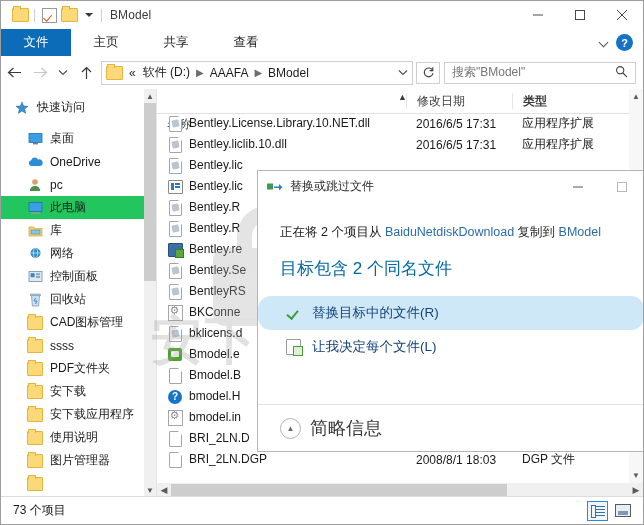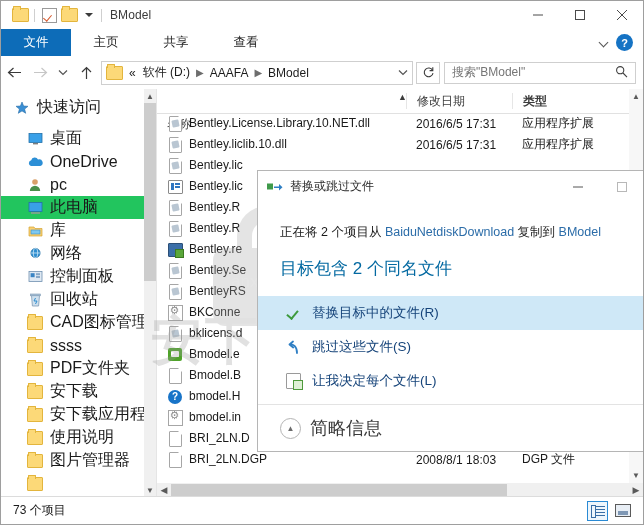--- a/index.html
+++ b/index.html
@@ -147,21 +147,21 @@
   .content {
     position: absolute; top: 88px; left: 0; right: 0; bottom: 27px;
     display: flex;
   }
   .sidebar {
     width: 155px; background: #ffffff; position: relative;
     overflow: hidden; border-right: 1px solid #e5e5e5;
   }
   .nav-item {
     height: 23px; display: flex; align-items: center;
-    font-size: 16px; color: #1a1a1a; padding-left: 13px; gap: 7px;
+    font-size: 12px; color: #1a1a1a; padding-left: 13px; gap: 7px;
     white-space: nowrap;
   }
   .nav-item.indent { padding-left: 26px; }
   .nav-item.selected { background: #22c55e; }
   .nav-ico { width: 16px; height: 16px; display: inline-flex; align-items: center; justify-content: center; flex: 0 0 16px; }
   .sb-scroll {
     position: absolute; right: 0; top: 0; bottom: 0; width: 12px;
     background: #f0f0f0;
   }
   .sb-thumb {
@@ -363,21 +363,21 @@
   .dlg-line1 .hl { color: #2b6ca8; }
   .dlg-line2 {
     font-size: 17px; color: #0369a1; margin-top: 16px; white-space: nowrap;
   }
   .dlg-options { margin-top: 16px; }
   .dlg-opt {
     height: 34px; display: flex; align-items: center; gap: 10px;
     font-size: 13.5px; color: #16447a; padding-left: 27px;
     margin-left: -22px; padding-right: 10px;
   }
-  .dlg-opt.hover { background: #cfe8f7; }
+  .dlg-opt.hover { background: #cfe8f7; border-radius: 13px; }
   .opt-ico { width: 17px; height: 17px; flex: 0 0 17px; display: flex; align-items: center; justify-content: center; }
   .ico-check {
     width: 14px; height: 14px; position: relative;
   }
   .ico-check:after {
     content: ""; position: absolute; left: 2px; top: 2px;
     width: 5px; height: 9px; border: solid #3d9a3d;
     border-width: 0 2.2px 2.2px 0; transform: rotate(40deg);
   }
   .ico-choose {
@@ -859,28 +859,20 @@
 
       <div class="dlg-options">
         <div class="dlg-opt hover">
           <span class="opt-ico">
               <span class="ico-check"></span>
             </span>
           <span>替换目标中的文件(R)</span>
         </div>
         <div class="dlg-opt">
           <span class="opt-ico">
-            <svg width="15" height="15" viewBox="0 0 15 15">
-                <path d="M11 13 C11 6 7 4 3.5 4.5 M3.5 4.5 L7 1.5 M3.5 4.5 L7.2 7.5" fill="none" stroke="#2f7fc4" stroke-width="1.8" stroke-linecap="round"></path>
-              </svg>
-          </span>
-          <span>跳过这些文件(S)</span>
-        </div>
-        <div class="dlg-opt">
-          <span class="opt-ico">
               <span class="ico-choose"></span>
             </span>
           <span>让我决定每个文件(L)</span>
         </div>
       </div>
     </div>
 
     <div class="dlg-footer">
       <span class="circle-chev">▲</span>
       <span class="footer-text">简略信息</span>

